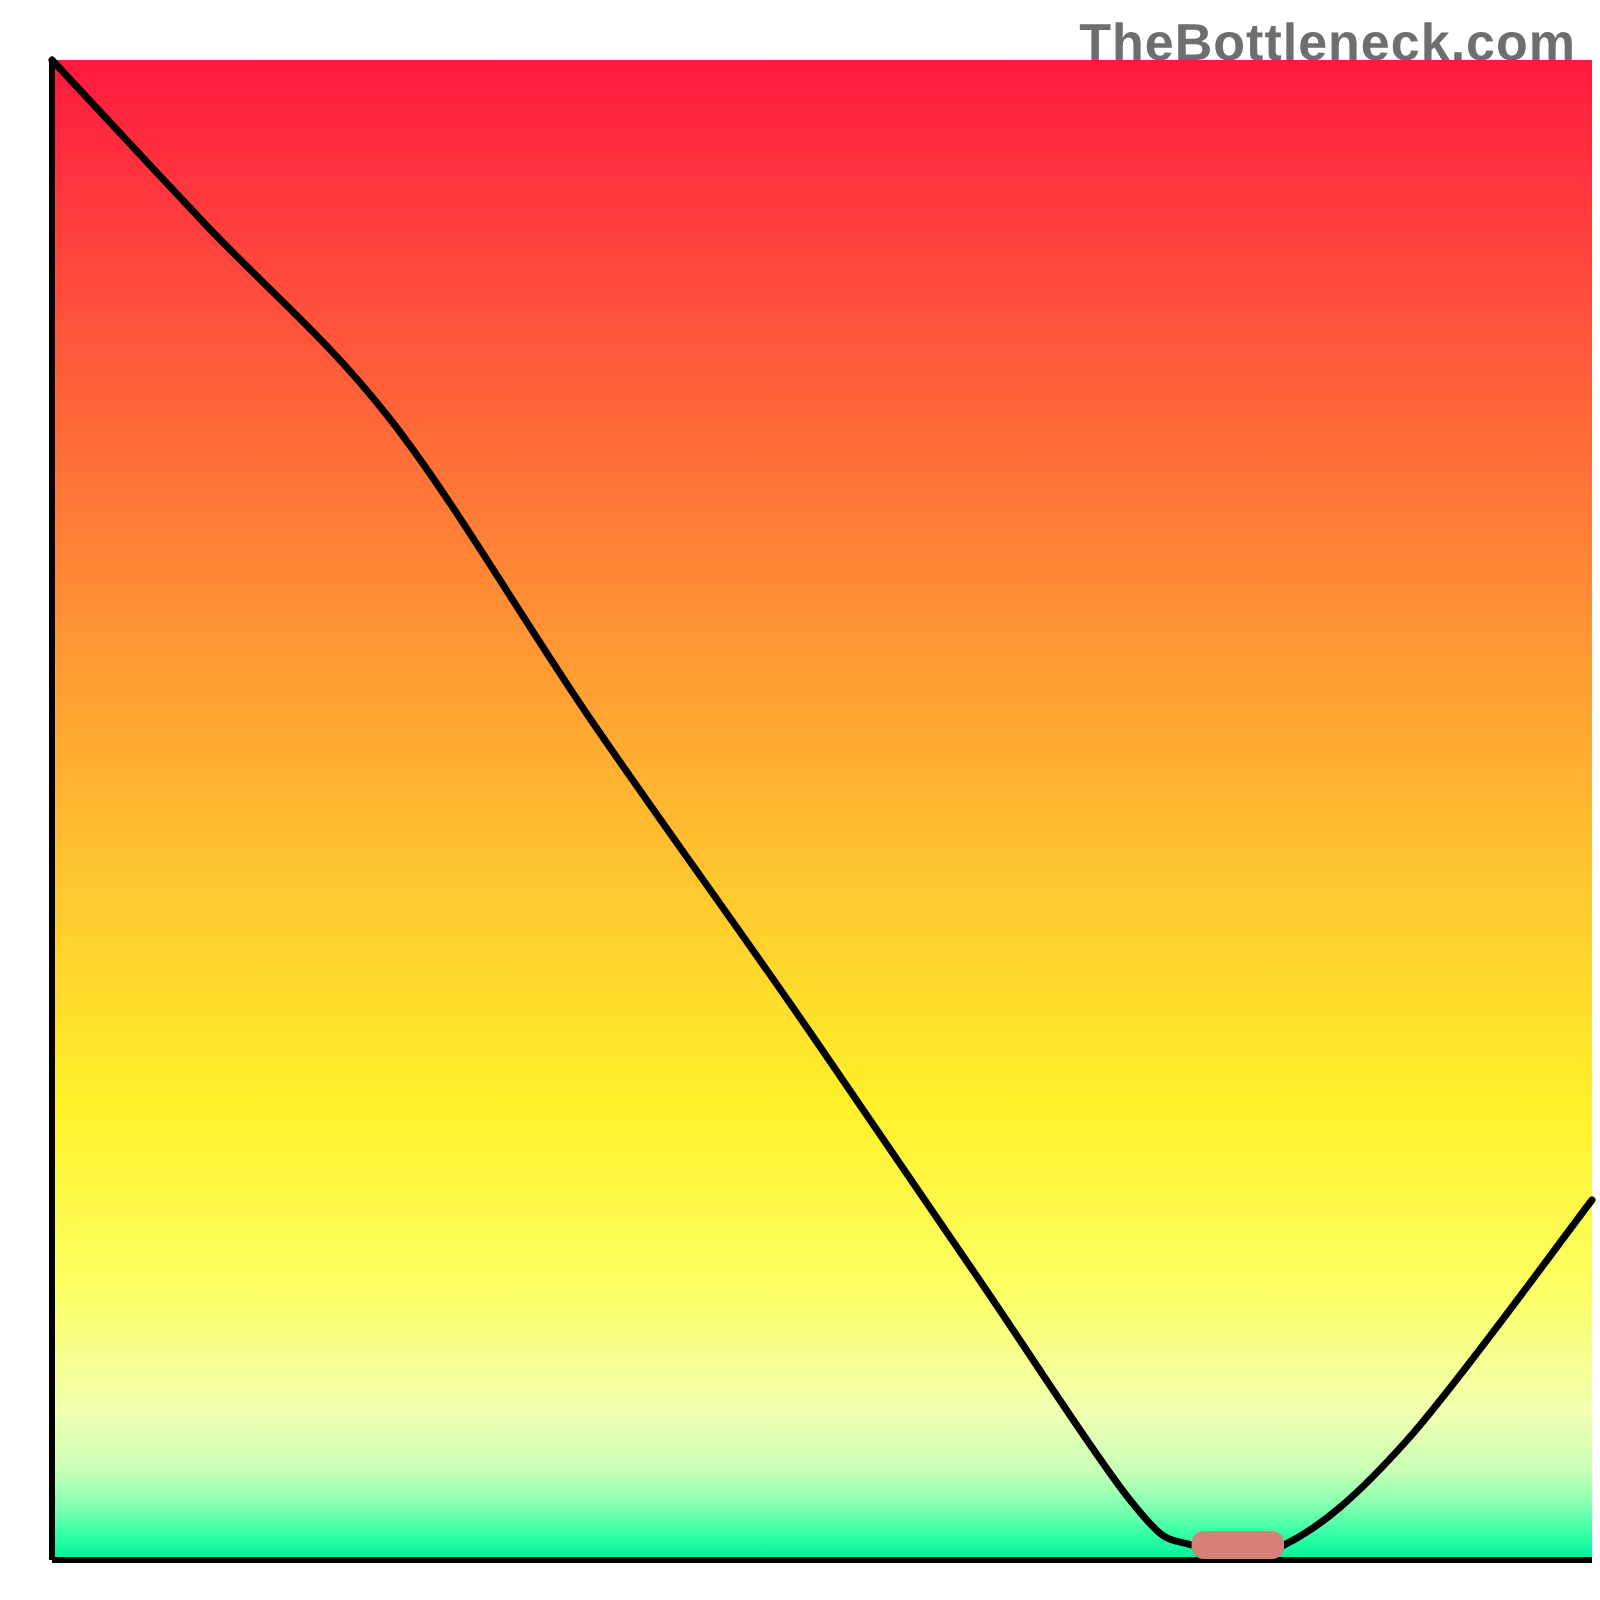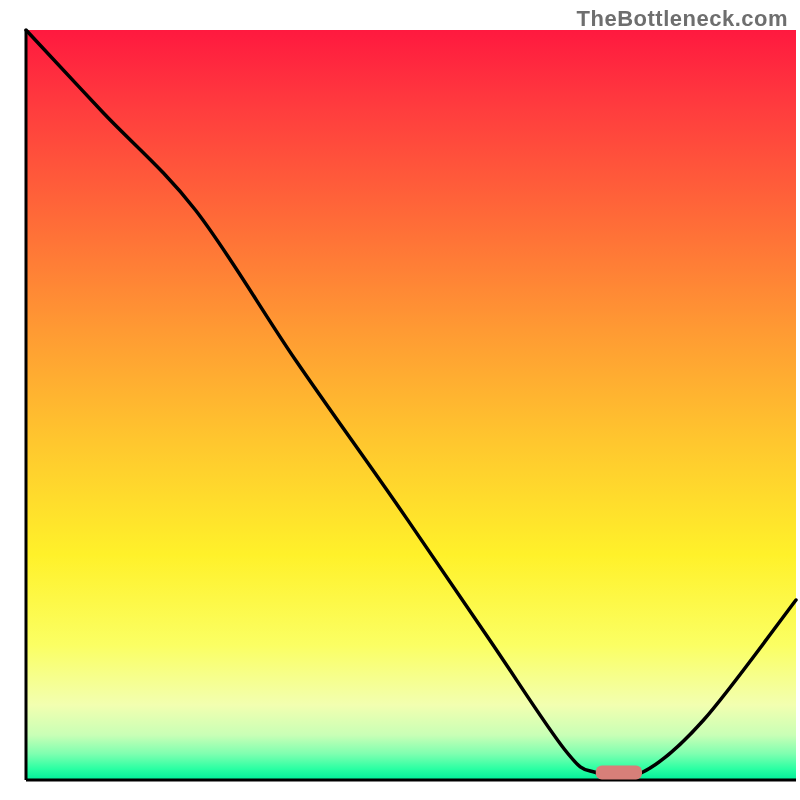--- a/index.html
+++ b/index.html
@@ -13,21 +13,21 @@
   }
   .wrap {
     position: relative;
     width: 800px;
     height: 800px;
   }
   .attribution {
     position: absolute;
     top: 6px;
     right: 12px;
-    font-size: 22px;
+    font-size: 26px;
     font-weight: 600;
     color: #6e6e6e;
     letter-spacing: 0.5px;
   }
   svg {
     position: absolute;
     top: 0;
     left: 0;
   }
 </style>

